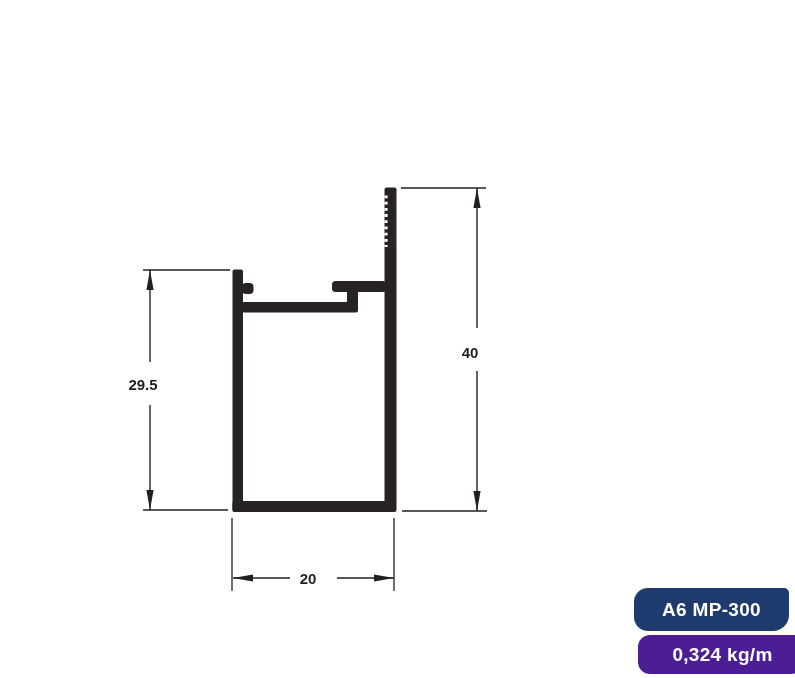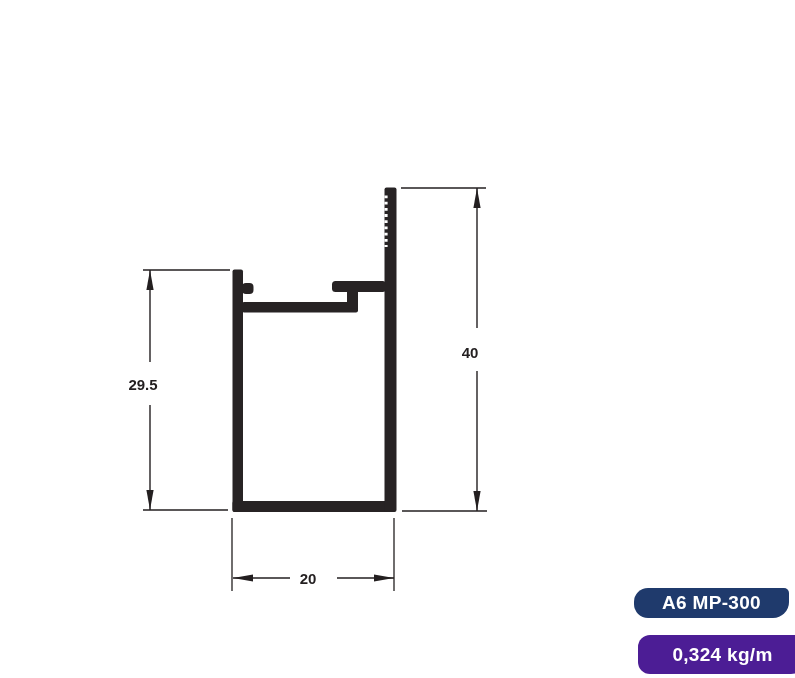--- a/index.html
+++ b/index.html
@@ -52,21 +52,21 @@
     align-items: center;
     justify-content: center;
     color: #ffffff;
     font-weight: bold;
     letter-spacing: 0.3px;
   }
   .badge.model {
     left: 634px;
     top: 588px;
     width: 155px;
-    height: 30px;
+    height: 43px;
     background: #1f3a6c;
     border-radius: 14px 5px 16px 14px;
     font-size: 19px;
   }
   .badge.weight {
     left: 638px;
     top: 635px;
     width: 169px;
     height: 39px;
     background: #4c1d95;

